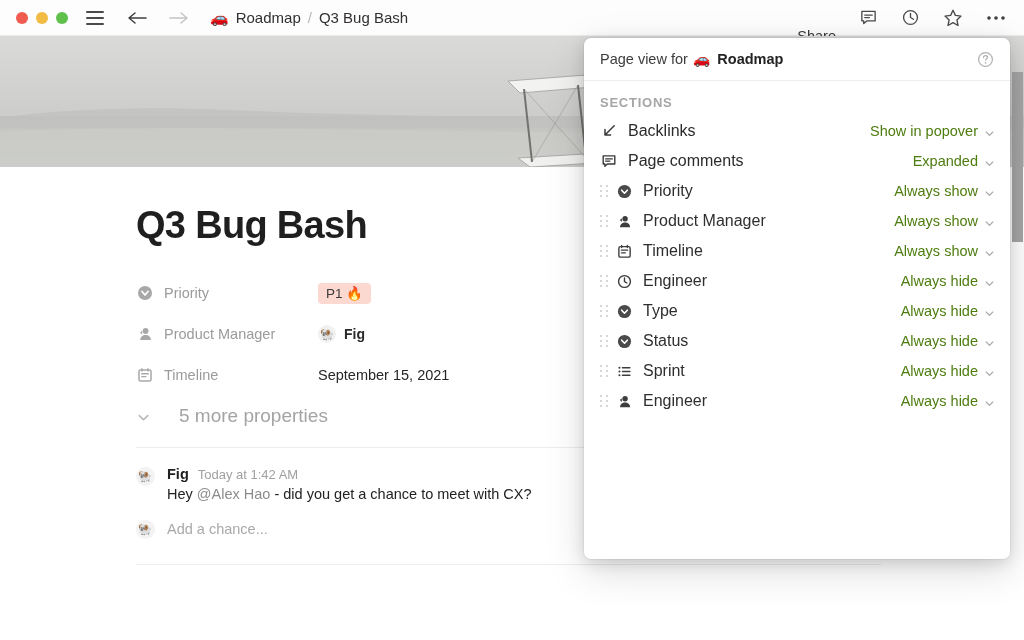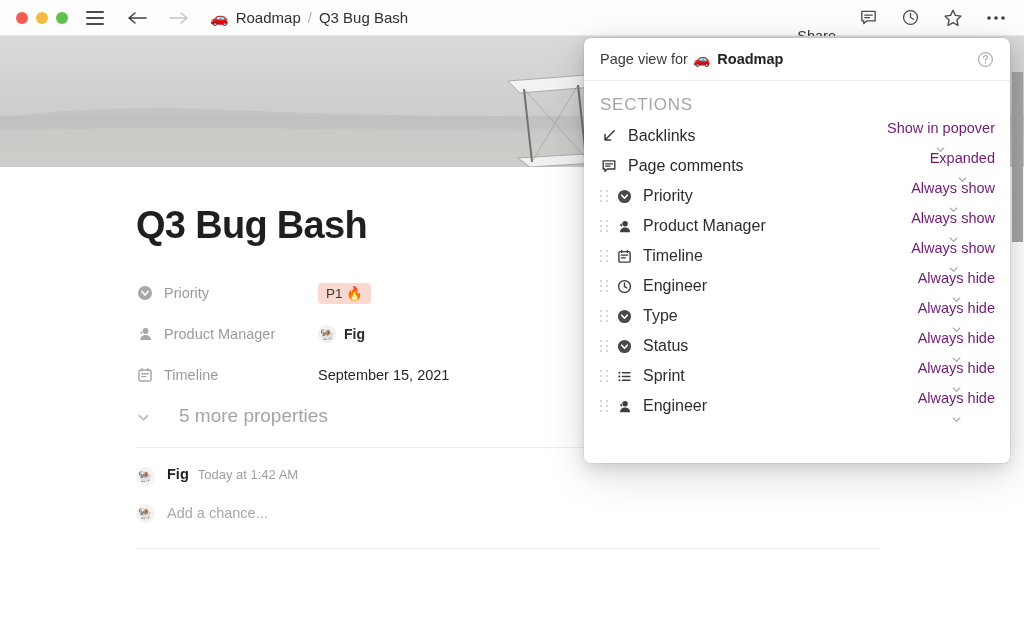--- a/index.html
+++ b/index.html
@@ -81,39 +81,39 @@
 
   .divider2 { height:1px; background:#ededed; width:745px; margin-top:25px; }
   .backlinks-row { display:flex; align-items:center; gap:11px; margin-top:18px; color:#7d7d7d; font-size:14.5px; }
 
   
   .scrollbar-track { position:absolute; top:36px; right:0; width:13px; height:604px; background:transparent; }
   .scrollbar-thumb { position:absolute; top:36px; right:1px; width:11px; height:170px; background:#a6a6a6; border-radius:0; }
 
   
   .popover {
-    position:absolute; left:584px; top:38px; width:426px; height:425px;
+    position:absolute; left:584px; top:38px; width:426px; height:521px;
     background:#fff; border-radius:7px;
     box-shadow: 0 0 0 1px rgba(0,0,0,.045), 0 4px 16px rgba(0,0,0,.13), 0 12px 40px rgba(0,0,0,.14);
     overflow:hidden;
   }
   .pop-header { height:43px; display:flex; align-items:center; padding:0 16px 0 16px; border-bottom:1px solid #eeeeee; }
   .pop-title { font-size:14.5px; color:#3c3c3c; display:flex; align-items:center; gap:6px; }
   .pop-title b { font-weight:bold; color:#232323; }
   .pop-title .pt-emoji { font-size:14px; }
   .pop-help { margin-left:auto; width:17px; height:17px; }
 
-  .pop-section-label { font-size:17px; letter-spacing:0.75px; color:#a6a6a6; font-weight:400; padding:14px 0 6px 16px; }
+  .pop-section-label { font-size:13px; letter-spacing:0.75px; color:#a6a6a6; font-weight:700; padding:14px 0 6px 16px; }
 
   .pop-row { display:flex; align-items:center; height:30px; padding:0 15px 0 16px; }
   .pop-row .handle { width:9px; height:13px; margin-right:7px; flex:0 0 9px; display:grid; grid-template-columns:1fr 1fr; grid-template-rows:1fr 1fr 1fr; gap:2px 2px; }
   .pop-row .handle span { width:2px; height:2px; border-radius:50%; background:#c8c8c8; display:block; }
   .pop-icon { width:17px; height:17px; display:flex; align-items:center; justify-content:center; flex:0 0 17px; margin-right:10px; }
   .pop-label { font-size:16px; color:#2e2e2e; }
-  .pop-value { margin-left:auto; font-size:14.5px; color:#701a75; display:flex; align-items:center; gap:6px;flex-direction:column; }
+  .pop-value { margin-left:auto; font-size:14.5px; color:#4d7c0f; display:flex; align-items:center; gap:6px; }
   .pop-caret { width:11px; height:11px; }
 
   .pop-section-rows .pop-row { height:30px; padding-left:16px; }
   .pop-section-rows .pop-icon { margin-right:11px; }
   .pop-section-rows .pop-label { color:#2b2b2b; }
 </style>
 </head>
 <body>
 
 <div class="window">
@@ -314,20 +314,21 @@
       <div class="divider"></div>
 
       <div class="comments">
         <div class="comment">
           <span class="comment-av">🐏</span>
           <div>
             <div class="comment-head">
               <span class="comment-author">Fig</span>
               <span class="comment-time">Today at 1:42 AM</span>
             </div>
+            <div class="comment-body"><span>Hey </span><span class="mention">@Alex Hao</span><span> - did you get a chance to meet with CX?</span></div>
           </div>
         </div>
 
         <div class="addcomment">
           <span class="comment-av">🐏</span>
           <span>Add a chance...</span>
         </div>
       </div>
 
       <div class="divider2"></div>

